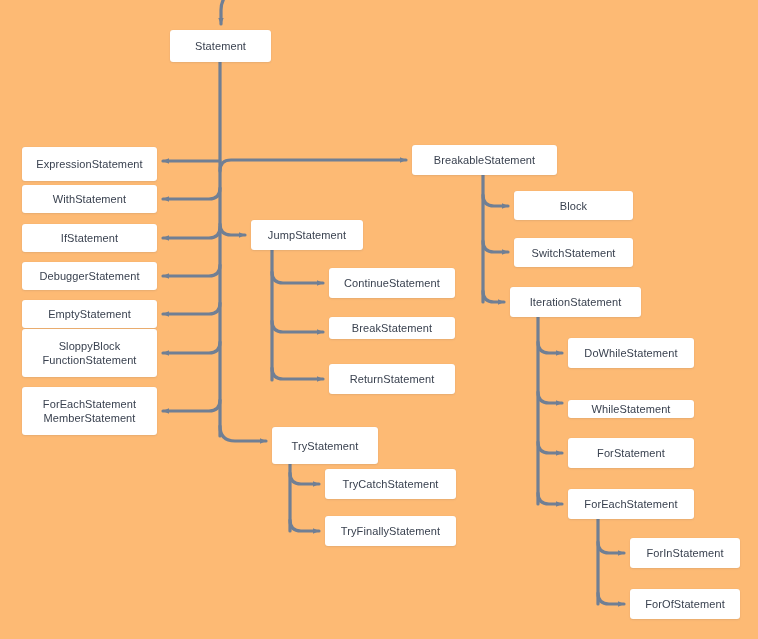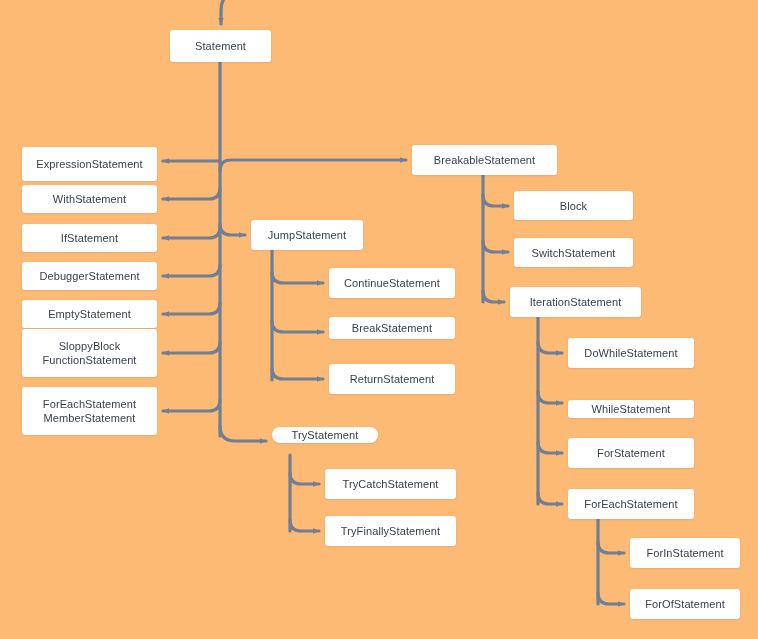--- a/index.html
+++ b/index.html
@@ -117,21 +117,21 @@
   <div class="node" style="left: 22px; top: 262px; width: 135px; height: 28px;">DebuggerStatement</div>
   <div class="node" style="left: 22px; top: 300px; width: 135px; height: 28px;">EmptyStatement</div>
   <div class="node" style="left: 22px; top: 329px; width: 135px; height: 48px;">SloppyBlock
 FunctionStatement</div>
   <div class="node" style="left: 22px; top: 387px; width: 135px; height: 48px;">ForEachStatement
 MemberStatement</div>
   <div class="node" style="left: 251px; top: 220px; width: 112px; height: 30px; text-align: right;">JumpStatement</div>
   <div class="node" style="left: 329px; top: 268px; width: 126px; height: 30px;">ContinueStatement</div>
   <div class="node" style="left: 329px; top: 317px; width: 126px; height: 22px;">BreakStatement</div>
   <div class="node" style="left: 329px; top: 364px; width: 126px; height: 30px;">ReturnStatement</div>
-  <div class="node" style="left: 272px; top: 427px; width: 106px; height: 16px; border-radius: 9px;">TryStatement</div>
+  <div class="node" style="left: 272px; top: 427px; width: 106px; height: 37px;">TryStatement</div>
   <div class="node" style="left: 325px; top: 469px; width: 131px; height: 30px;">TryCatchStatement</div>
   <div class="node" style="left: 325px; top: 516px; width: 131px; height: 30px;">TryFinallyStatement</div>
   <div class="node" style="left: 412px; top: 145px; width: 145px; height: 30px;">BreakableStatement</div>
   <div class="node" style="left: 514px; top: 191px; width: 119px; height: 29px; text-align: right;">Block</div>
   <div class="node" style="left: 514px; top: 238px; width: 119px; height: 29px;">SwitchStatement</div>
   <div class="node" style="left: 510px; top: 287px; width: 131px; height: 30px;">IterationStatement</div>
   <div class="node" style="left: 568px; top: 338px; width: 126px; height: 30px;">DoWhileStatement</div>
   <div class="node" style="left: 568px; top: 376px; width: 126px; height: 18px; margin-top: 24px;">WhileStatement</div>
   <div class="node" style="left: 568px; top: 438px; width: 126px; height: 30px;">ForStatement</div>
   <div class="node" style="left: 568px; top: 489px; width: 126px; height: 30px;">ForEachStatement</div>

